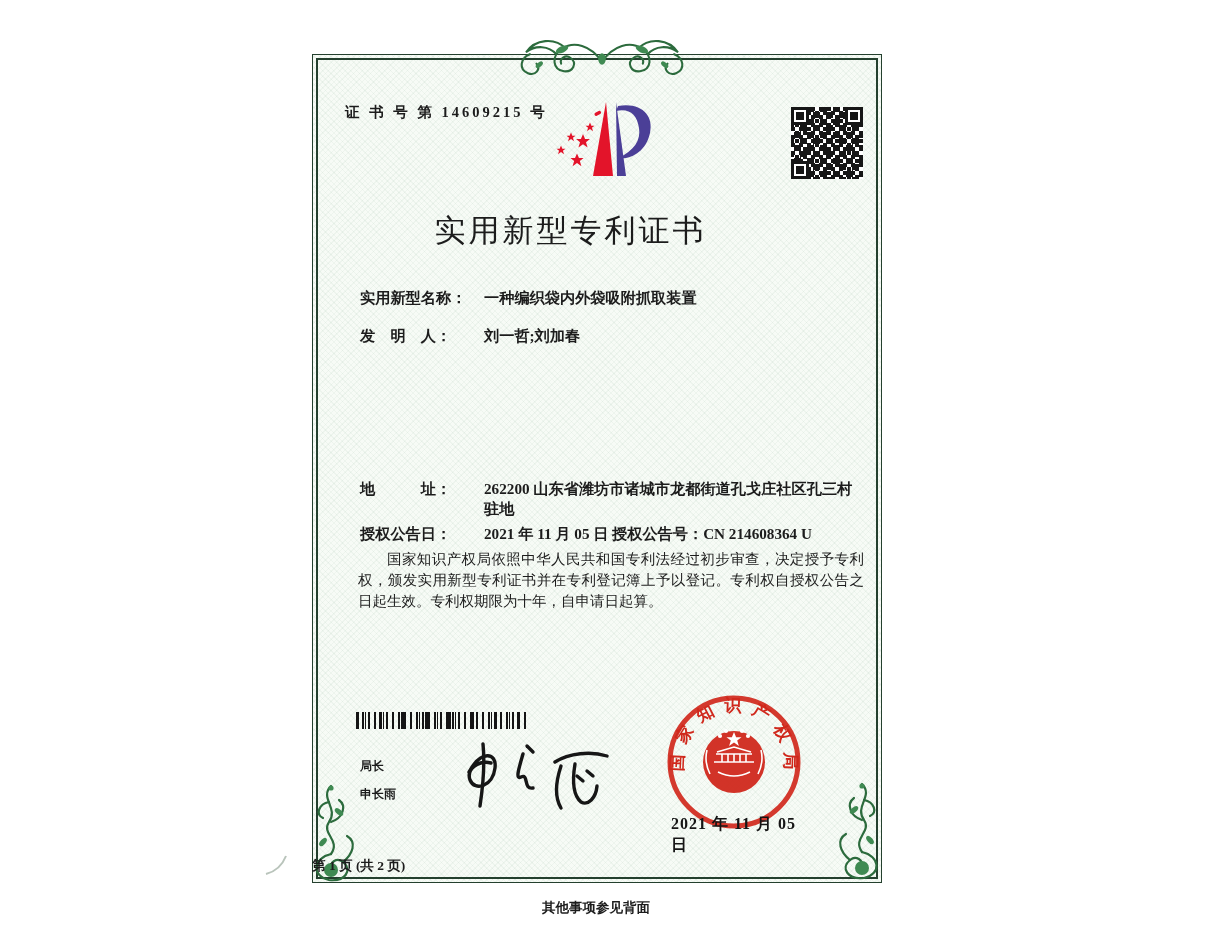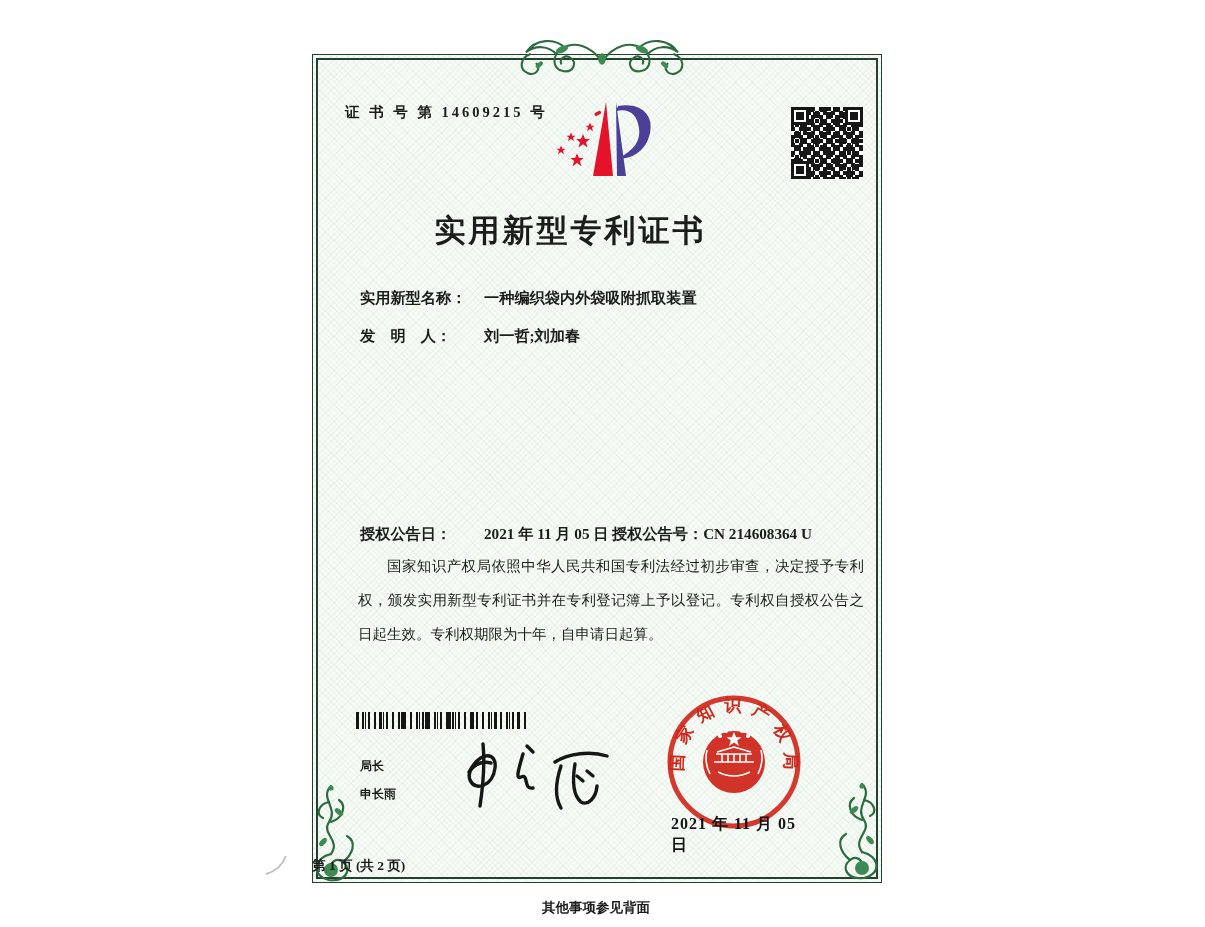--- a/index.html
+++ b/index.html
@@ -10,27 +10,27 @@
          border:1px solid #24402e;
          background:
            repeating-linear-gradient(45deg, rgba(70,130,90,.055) 0 1px, transparent 1px 4px),
            repeating-linear-gradient(-45deg, rgba(70,130,90,.055) 0 1px, transparent 1px 4px),
            #f7fbf6;}
   .frame::after{content:"";position:absolute;inset:3px;border:2px solid #24402e;}
   .orn{position:absolute;}
   
   .certno{position:absolute;left:345px;top:103px;font-size:14.5px;font-weight:700;letter-spacing:3px;}
   .title{position:absolute;left:312px;top:210px;width:517px;text-align:center;
-         font-size:31px;font-weight:700;letter-spacing:3px;}
+         font-size:31px;font-weight:400;letter-spacing:3px;}
   .row{position:absolute;left:360px;width:508px;font-size:15.2px;font-weight:700;line-height:20px;}
   .row .label{display:inline-block;width:124px;vertical-align:top;}
   .row .value{display:inline-block;width:378px;vertical-align:top;}
   .row .value2{display:block;margin-left:124px;}
   .row .col2{position:absolute;left:252px;top:0;}
-  .paras{position:absolute;left:358px;top:549px;width:506px;font-size:14.5px;line-height:34px;
+  .paras{position:absolute;left:358px;top:549px;width:506px;font-size:14.5px;line-height:21px;
          text-align:justify;}
   .paras p{margin:0;text-indent:2em;}
   .barcode{position:absolute;left:356px;top:712px;width:170px;height:17px;
            background:
              repeating-linear-gradient(90deg,#151515 0 2px,transparent 2px 6px),
              repeating-linear-gradient(90deg,#151515 0 1px,transparent 1px 9px),
              repeating-linear-gradient(90deg,#151515 0 3px,transparent 3px 23px);}
   .director{position:absolute;left:360px;font-size:12px;font-weight:700;}
   .sig{position:absolute;left:455px;top:736px;}
   .seal{position:absolute;left:664px;top:690px;}
@@ -136,20 +136,24 @@
   </div>
 
   <div class="title">实用新型专利证书</div>
 
   <div class="row" style="top:288px">
     <span class="label">实用新型名称：</span><span class="value">一种编织袋内外袋吸附抓取装置</span>
   </div>
   <div class="row" style="top:326px">
     <span class="label">发　明　人：</span><span class="value">刘一哲;刘加春</span>
   </div>
+  <div class="row" style="top:479px">
+    <span class="label">地　　　址：</span><span class="value">262200 山东省潍坊市诸城市龙都街道孔戈庄社区孔三村</span>
+    <span class="value2">驻地</span>
+  </div>
   <div class="row" style="top:524px">
     <span class="label">授权公告日：</span><span>2021 年 11 月 05 日</span>
     <span class="col2"><span>授权公告号：</span><span>CN 214608364 U</span></span>
   </div>
 
   <div class="paras">
     <p>国家知识产权局依照中华人民共和国专利法经过初步审查，决定授予专利权，颁发实用新型专利证书并在专利登记簿上予以登记。专利权自授权公告之日起生效。专利权期限为十年，自申请日起算。</p>
   </div>
 
   <div class="barcode"></div>

